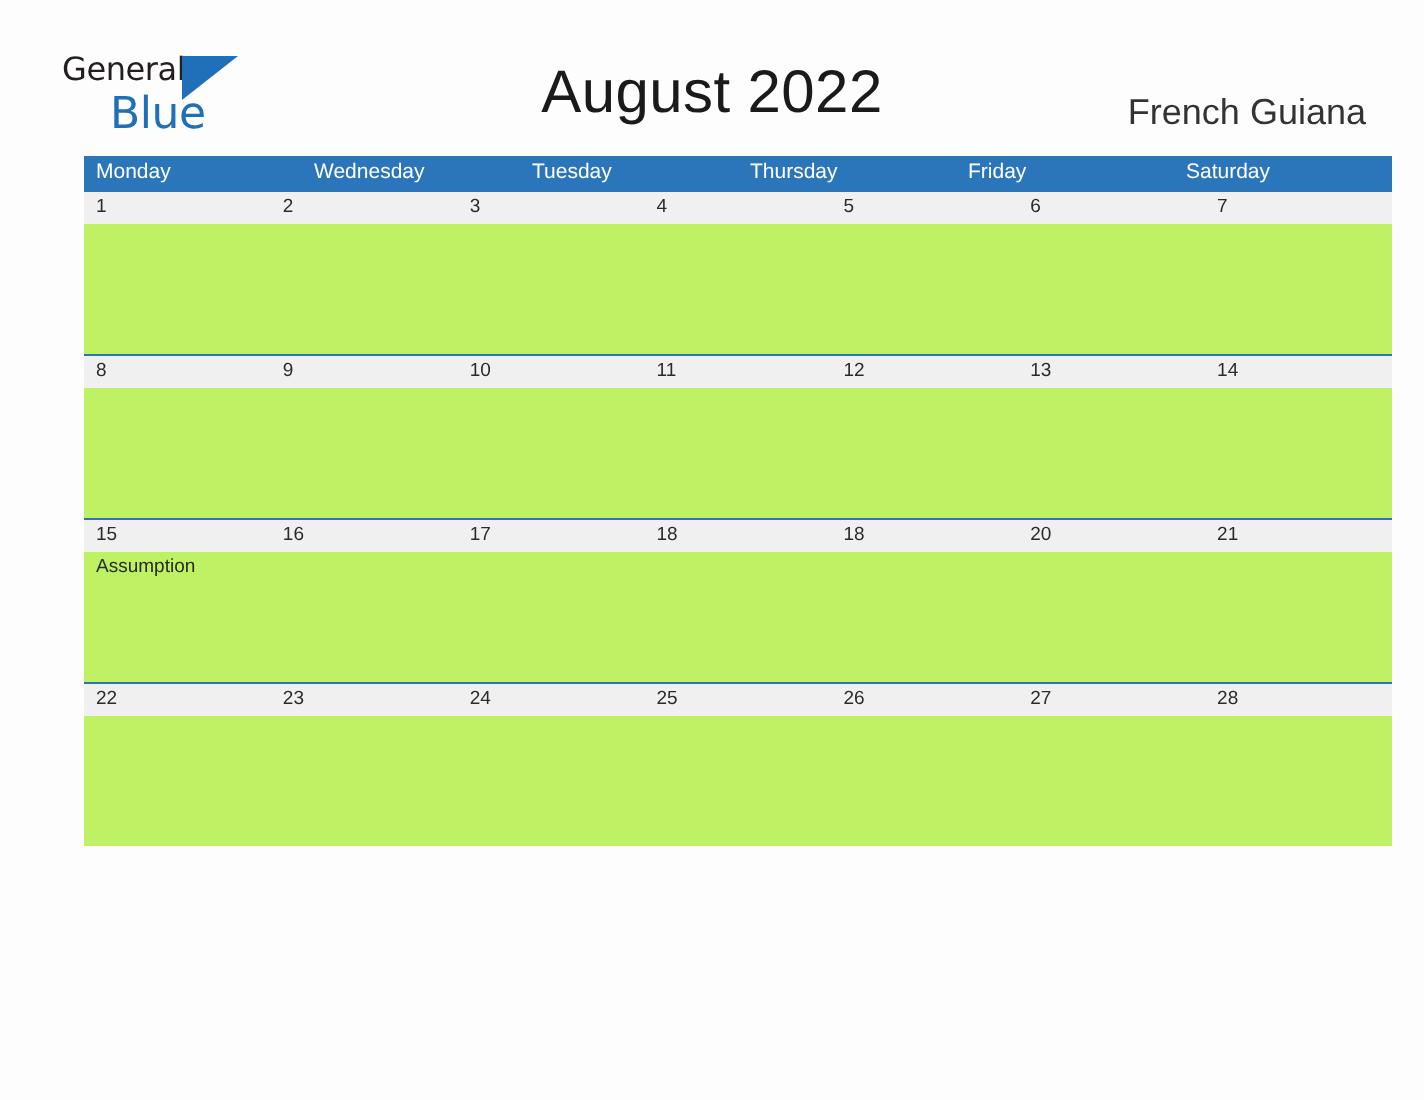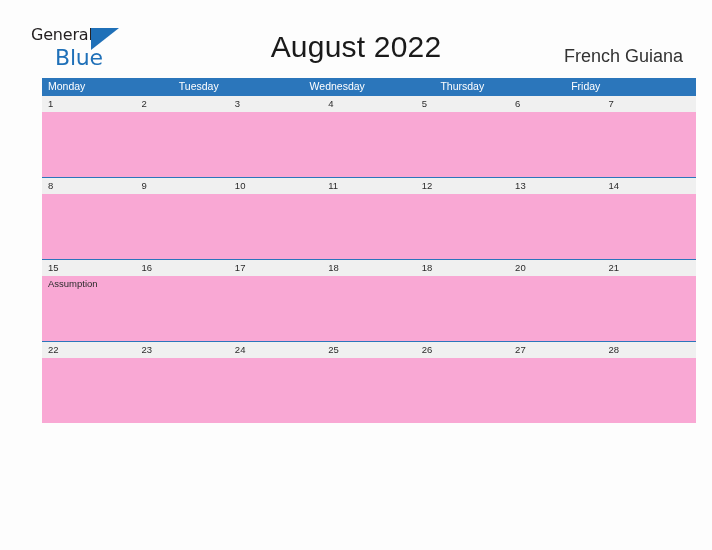--- a/index.html
+++ b/index.html
@@ -123,21 +123,21 @@
     font-size: 9.5px;
     line-height: 16px;
     color: #2b2b2b;
     padding-left: 6px;
     box-sizing: border-box;
     font-family: "Liberation Sans", sans-serif;
   }
 
   .event-band {
     display: flex;
-    background: #f9a8d4;
+    background: #bef264;
     height: 65px;
     gap: 11px;
   }
   .event-cell {
     flex: 1 1 0;
     padding-left: 6px;
     padding-top: 2px;
     box-sizing: border-box;
     font-size: 9.5px;
     line-height: 12px;
@@ -159,24 +159,25 @@
   <div class="title">August 2022</div>
 
   <div class="region">French Guiana</div>
 
 </div>
 
 <div class="calendar">
 
   <div class="weekday-row">
     <div class="weekday-cell">Monday</div>
+    <div class="weekday-cell">Wednesday</div>
     <div class="weekday-cell">Tuesday</div>
-    <div class="weekday-cell">Wednesday</div>
     <div class="weekday-cell">Thursday</div>
     <div class="weekday-cell">Friday</div>
+    <div class="weekday-cell">Saturday</div>
   </div>
 
   <div class="week-row">
     <div class="date-band">
       <div class="date-cell">1</div>
       <div class="date-cell">2</div>
       <div class="date-cell">3</div>
       <div class="date-cell">4</div>
       <div class="date-cell">5</div>
       <div class="date-cell">6</div>

